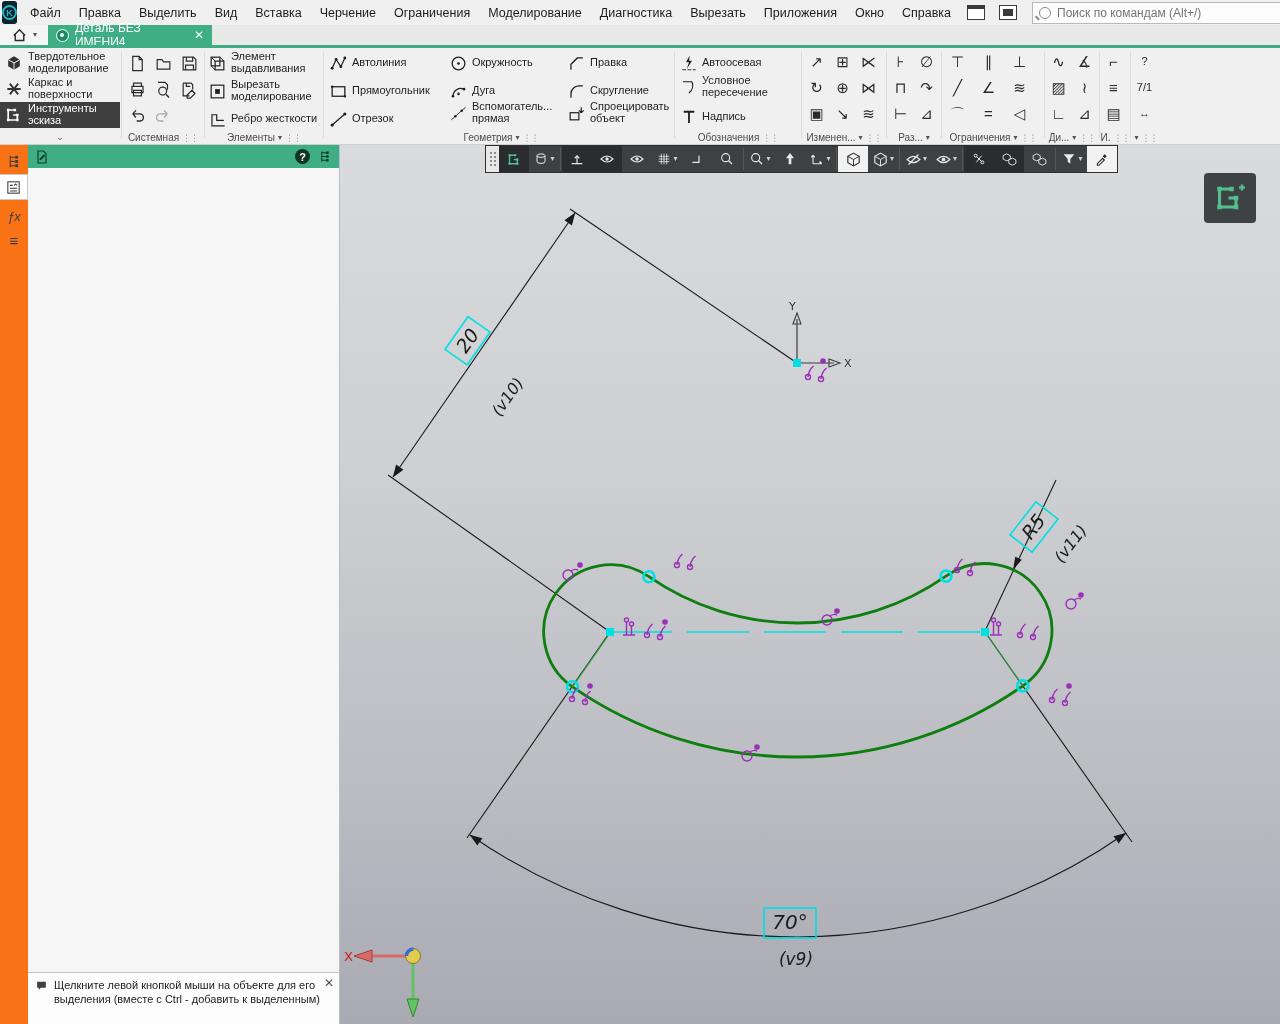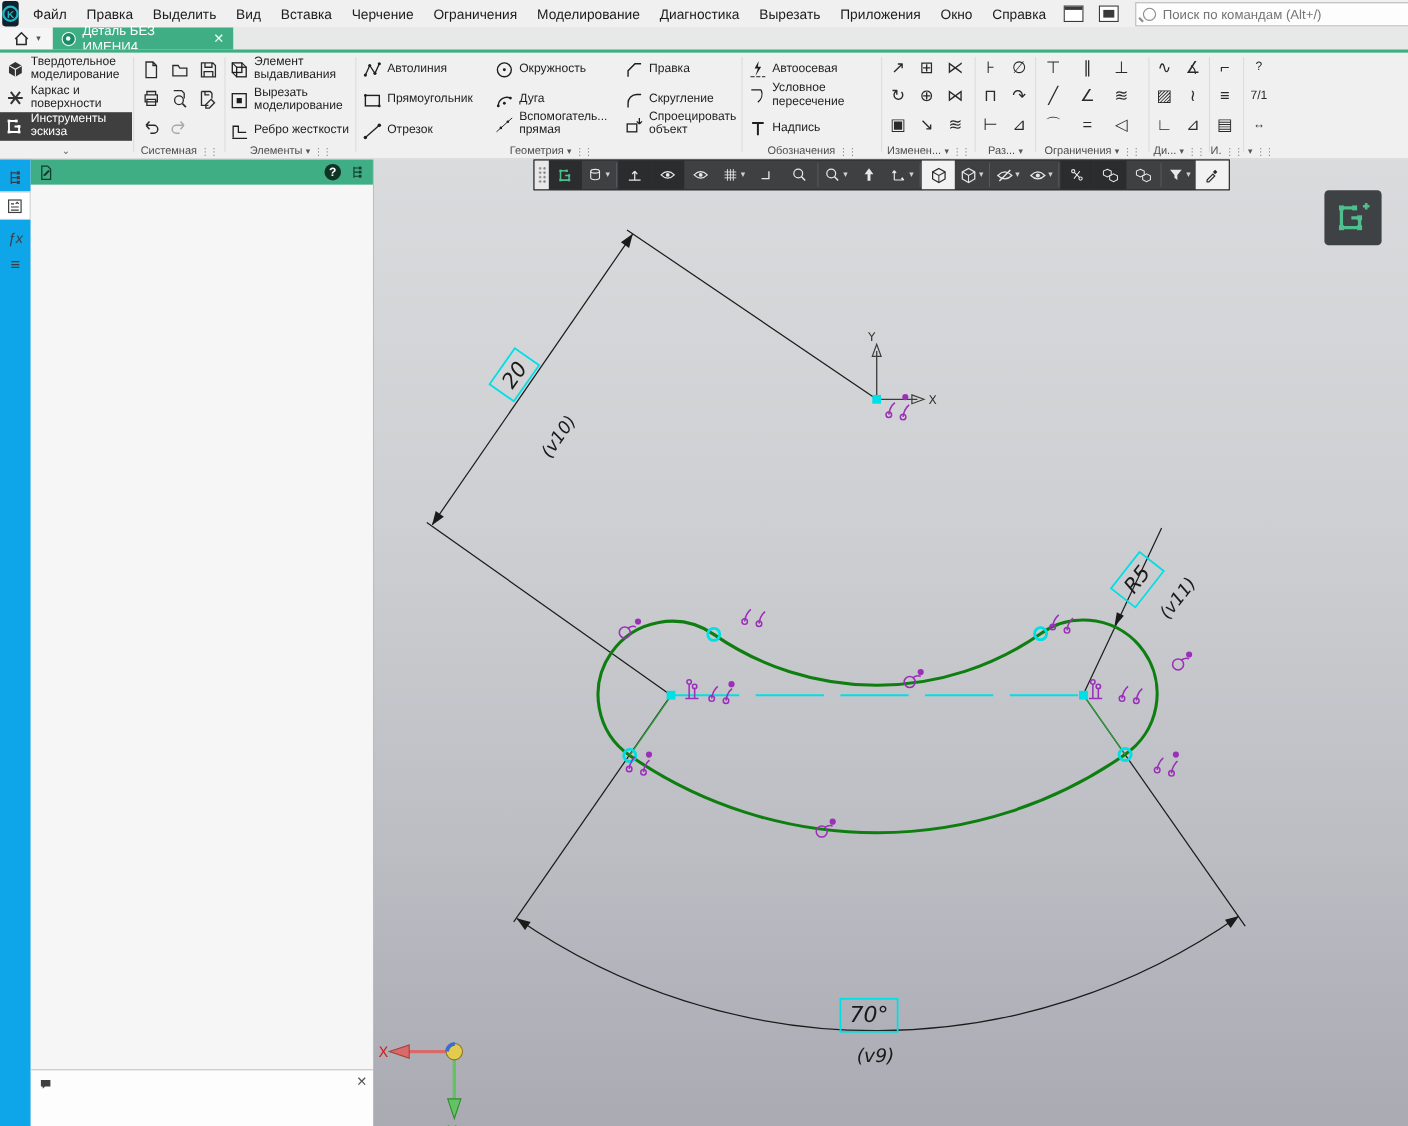--- a/index.html
+++ b/index.html
@@ -39,21 +39,21 @@
   .mode-row{position:absolute;left:0;width:120px;height:26px;display:flex;align-items:center;gap:4px;padding-left:4px;box-sizing:border-box;line-height:1.05;}
   .mode-row.active{background:#3f3f3f;color:#fff;}
   .mode-row svg{flex:none;}
   .collapse{position:absolute;left:0;width:120px;bottom:0;text-align:center;font-size:9px;color:#666;height:12px;line-height:10px;}
   .igrid-btn{width:24px;height:24px;display:flex;align-items:center;justify-content:center;color:#2a2a2a;}
   .trow{position:absolute;display:flex;align-items:center;gap:4px;height:26px;line-height:1.05;color:#1e1e1e;}
   .trow svg{flex:none;}
   .glyph{width:25px;height:24px;display:flex;align-items:center;justify-content:center;font-size:15px;color:#2a2a2a;}
   .glyph.small{font-size:11px;}
   
-  #left-strip{left:0;top:145px;width:28px;height:879px;background:#0ea5e9;border-right:1px solid #d6d6d6;color:#3d3d3d;}
+  #left-strip{left:0;top:145px;width:28px;height:879px;background:#f97316;border-right:1px solid #d6d6d6;color:#3d3d3d;}
   .strip-btn{position:absolute;left:0;width:28px;height:26px;display:flex;align-items:center;justify-content:center;}
   .strip-btn.active{background:#fff;border:1px solid #c9c9c9;border-left:none;box-sizing:border-box;}
   #params{left:28px;top:145px;width:312px;height:879px;background:#f6f6f6;border-right:1px solid #b9bcc0;box-sizing:border-box;display:flex;flex-direction:column;}
   #params-header{height:20px;background:#f1f1f1;display:flex;align-items:center;font-size:12px;color:#333;padding:0 6px;border-bottom:1px solid #e3e3e3;}
   #params-header .sp{flex:1;}
   #params-greenbar{height:23px;background:#3fae85;display:flex;align-items:center;padding:0 6px;gap:8px;}
   #params-greenbar .sp{flex:1;}
   .qmark{width:15px;height:15px;border-radius:50%;background:#103326;color:#fff;font-size:11px;font-weight:bold;display:flex;align-items:center;justify-content:center;}
   #params-body{flex:1;background:#f6f6f6;}
   #status-box{height:52px;background:#fdfdfd;border-top:1px solid #c2c2c2;position:relative;
@@ -646,20 +646,21 @@
     <span class="qmark">?</span>
     <svg width="15" height="15" viewBox="0 0 24 24" style="color:#0e3d2d">
         <use href="#u-tree"></use>
       </svg>
   </div>
   <div id="params-body"></div>
   <div id="status-box">
     <svg class="bubble" width="13" height="13" viewBox="0 0 24 24">
         <use href="#u-bubble"></use>
       </svg>
+    <span>Щелкните левой кнопкой мыши на объекте для его выделения (вместе с Ctrl - добавить к выделенным)</span>
     <span class="close">✕</span>
   </div>
 </div>
 
 <div id="canvas" class="abs">
   <svg width="940" height="879" viewBox="0 0 940 879">
     <defs>
       <marker id="mA" markerWidth="14" markerHeight="10" refX="12.5" refY="5" orient="auto-start-reverse" markerUnits="userSpaceOnUse">
         <path d="M0.5,0.5 L13,5 L0.5,9.5 z" fill="#1a1a1a"></path>
       </marker>

